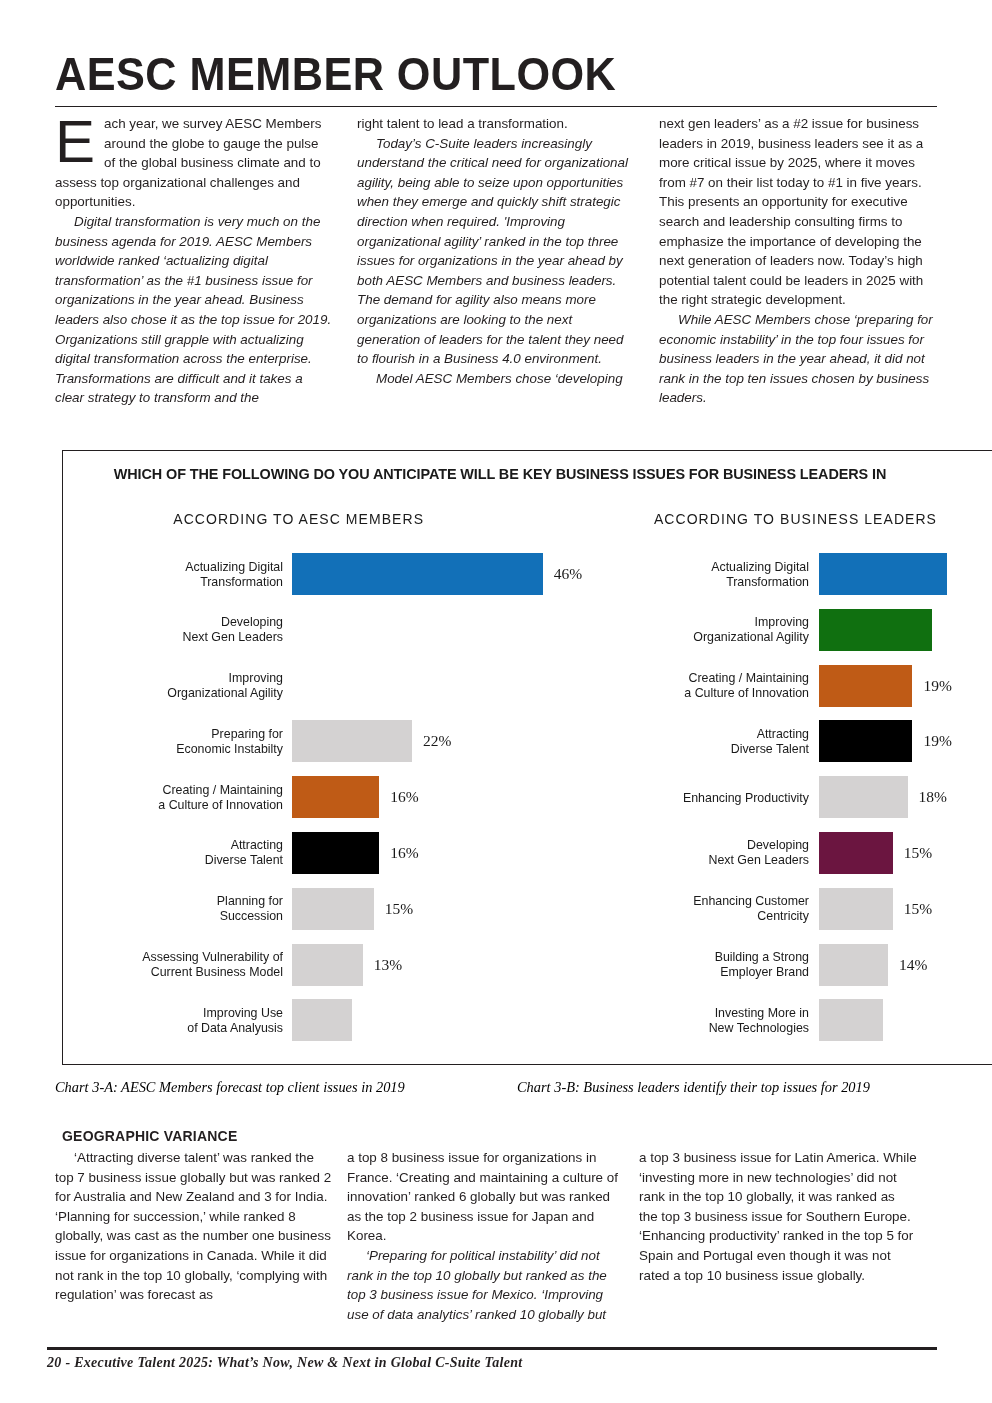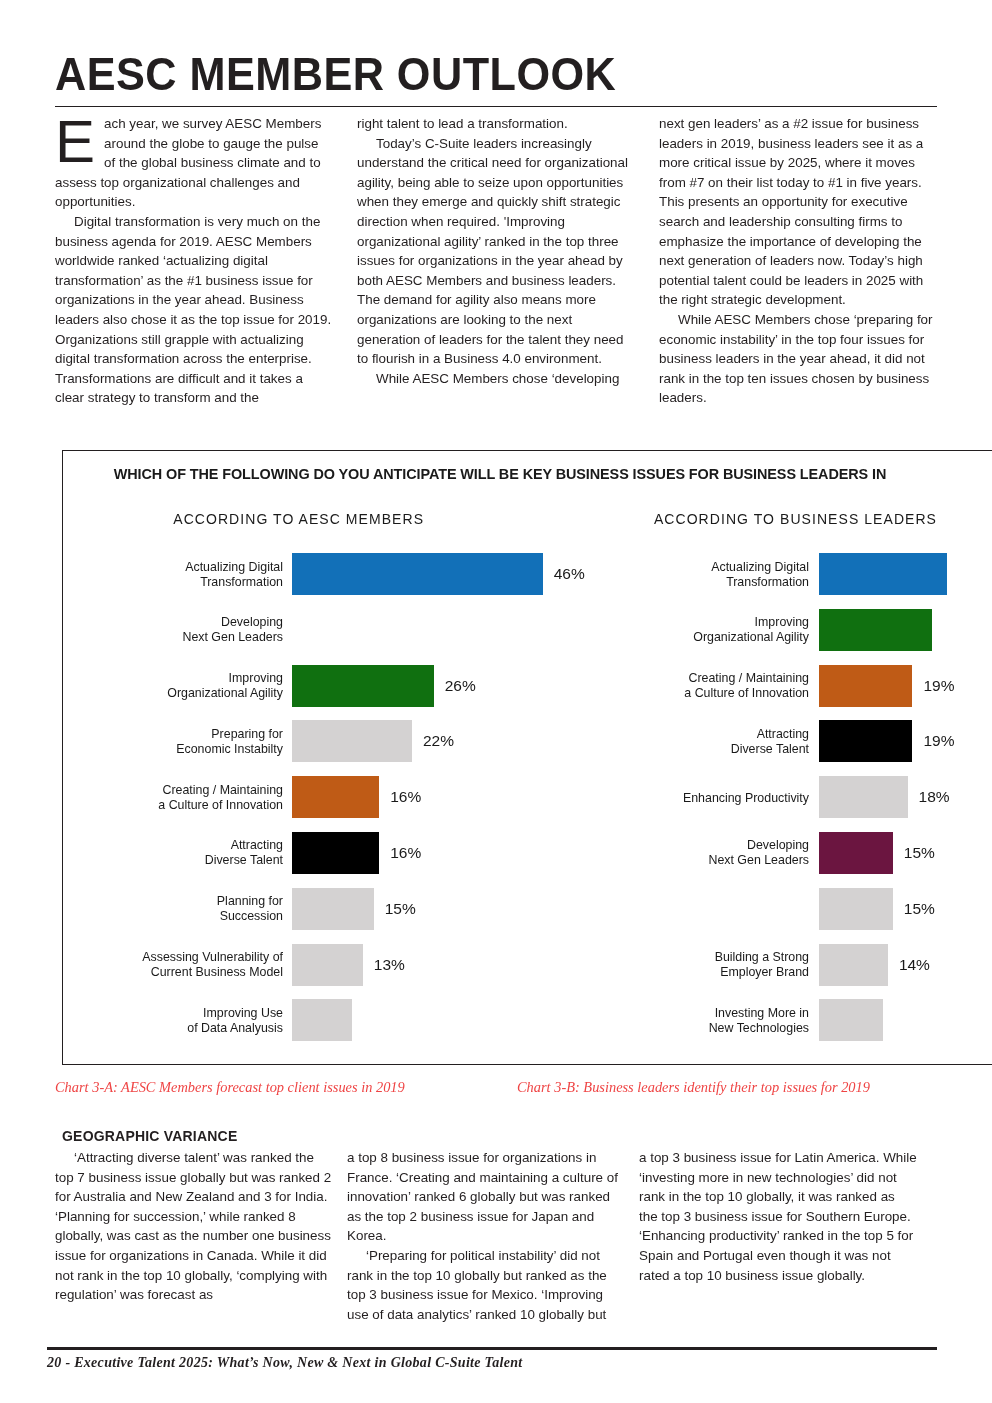--- a/index.html
+++ b/index.html
@@ -54,21 +54,21 @@
     font-family: "Liberation Serif", "DejaVu Serif", serif;
   }
   .para {
     font-family: "Liberation Sans", sans-serif;
     font-size: 13.4px;
     line-height: 19.6px;
     color: #231f20;
     margin: 0;
     text-align: left;
   }
-  .para + .para { text-indent: 19px; }
+  .para + .para { text-indent: 19px; font-style: italic; }
 
   .dropcap-wrap { position: relative; }
   .dropcap {
     float: left;
     font-family: "Liberation Sans", sans-serif;
     font-size: 60px;
     line-height: 52px;
     font-weight: 300;
     padding: 2px 9px 0 0;
     color: #231f20;
@@ -150,33 +150,33 @@
   .bar-fill {
     height: 42px;
     display: block;
   }
   .bar-value {
     position: absolute;
     top: 50%;
     transform: translateY(-50%);
     margin-left: 11px;
     white-space: nowrap;
-    font-family: Liberation Sans, sans-serif;
+    font-family: Liberation Serif, serif;
     font-size: 15.5px;
     color: #1a1a1a;
   }
 
   
   .caption {
     position: absolute;
     font-family: "Liberation Serif", "DejaVu Serif", serif;
     font-style: italic;
     font-size: 14.4px;
     line-height: 19.5px;
-    color: #ef4444;
+    color: #000000;
   }
   .caption.a { left: 55px;  top: 1078px; width: 430px; }
   .caption.b { left: 517px; top: 1078px; width: 420px; }
 
   
   .geo-head {
     position: absolute;
     left: 62px;
     top: 1128px;
     font-family: "Liberation Sans Narrow", "Liberation Sans", sans-serif;
@@ -227,21 +227,21 @@
 <div class="title-rule"></div>
 
 <div class="cols">
   <div class="col">
     <p class="para dropcap-wrap"><span class="dropcap">E</span><span>ach year, we survey AESC Members around the globe to gauge the pulse of the global business climate and to assess top organizational challenges and opportunities.</span></p>
     <p class="para">Digital transformation is very much on the business agenda for 2019. AESC Members worldwide ranked ‘actualizing digital transformation’ as the #1 business issue for organizations in the year ahead. Business leaders also chose it as the top issue for 2019. Organizations still grapple with actualizing digital transformation across the enterprise. Transformations are difficult and it takes a clear strategy to transform and the</p>
   </div>
   <div class="col">
     <p class="para">right talent to lead a transformation.</p>
     <p class="para">Today’s C-Suite leaders increasingly understand the critical need for organizational agility, being able to seize upon opportunities when they emerge and quickly shift strategic direction when required. 'Improving organizational agility’ ranked in the top three issues for organizations in the year ahead by both AESC Members and business leaders. The demand for agility also means more organizations are looking to the next generation of leaders for the talent they need to flourish in a Business 4.0 environment.</p>
-    <p class="para">While AESC Members chose ‘developing</p>
+    <p class="para">Model AESC Members chose ‘developing</p>
   </div>
   <div class="col">
     <p class="para">next gen leaders’ as a #2 issue for business leaders in 2019, business leaders see it as a more critical issue by 2025, where it moves from #7 on their list today to #1 in five years. This presents an opportunity for executive search and leadership consulting firms to emphasize the importance of developing the next generation of leaders now. Today’s high potential talent could be leaders in 2025 with the right strategic development.</p>
     <p class="para">While AESC Members chose ‘preparing for economic instability’ in the top four issues for business leaders in the year ahead, it did not rank in the top ten issues chosen by business leaders.</p>
   </div>
 </div>
 
 <div class="chart-panel">
   <div class="chart-main-title">WHICH OF THE FOLLOWING DO YOU ANTICIPATE WILL BE KEY BUSINESS ISSUES FOR BUSINESS LEADERS IN</div>
   <div class="subhead left">ACCORDING TO AESC MEMBERS</div>
@@ -253,24 +253,20 @@
         <div class="bar-track">
           <span class="bar-fill" style="width: 250.7px; background: rgb(18, 112, 184);"></span>
           <span class="bar-value" style="left: 250.7px;">46%</span>
         </div>
       </div>
       <div class="bar-row">
         <div class="bar-label">Developing<br>Next Gen Leaders</div>
       </div>
       <div class="bar-row">
         <div class="bar-label">Improving<br>Organizational Agility</div>
-        <div class="bar-track">
-          <span class="bar-fill" style="width: 141.7px; background: rgb(16, 112, 16);"></span>
-          <span class="bar-value" style="left: 141.7px;">26%</span>
-        </div>
       </div>
       <div class="bar-row">
         <div class="bar-label">Preparing for<br>Economic Instabilty</div>
         <div class="bar-track">
           <span class="bar-fill" style="width: 119.9px; background: rgb(212, 210, 210);"></span>
           <span class="bar-value" style="left: 119.9px;">22%</span>
         </div>
       </div>
       <div class="bar-row">
         <div class="bar-label">Creating / Maintaining<br>a Culture of Innovation</div>
@@ -342,20 +338,21 @@
         </div>
       </div>
       <div class="bar-row">
         <div class="bar-label">Developing<br>Next Gen Leaders</div>
         <div class="bar-track">
           <span class="bar-fill" style="width: 73.8px; background: rgb(107, 21, 64);"></span>
           <span class="bar-value" style="left: 73.8px;">15%</span>
         </div>
       </div>
       <div class="bar-row">
+        <div class="bar-label">Enhancing Customer<br>Centricity</div>
         <div class="bar-track">
           <span class="bar-fill" style="width: 73.8px; background: rgb(212, 210, 210);"></span>
           <span class="bar-value" style="left: 73.8px;">15%</span>
         </div>
       </div>
       <div class="bar-row">
         <div class="bar-label">Building a Strong<br>Employer Brand</div>
         <div class="bar-track">
           <span class="bar-fill" style="width: 68.88px; background: rgb(212, 210, 210);"></span>
           <span class="bar-value" style="left: 68.88px;">14%</span>

